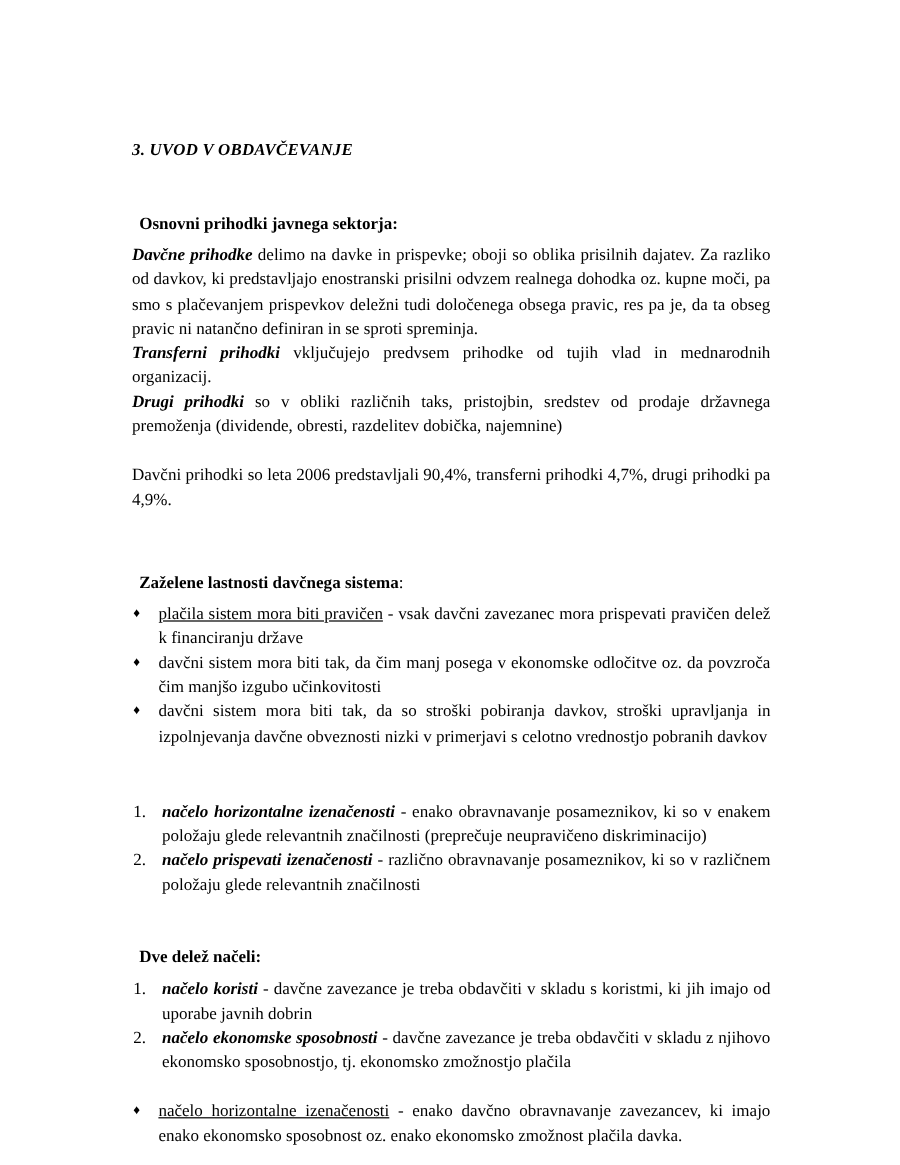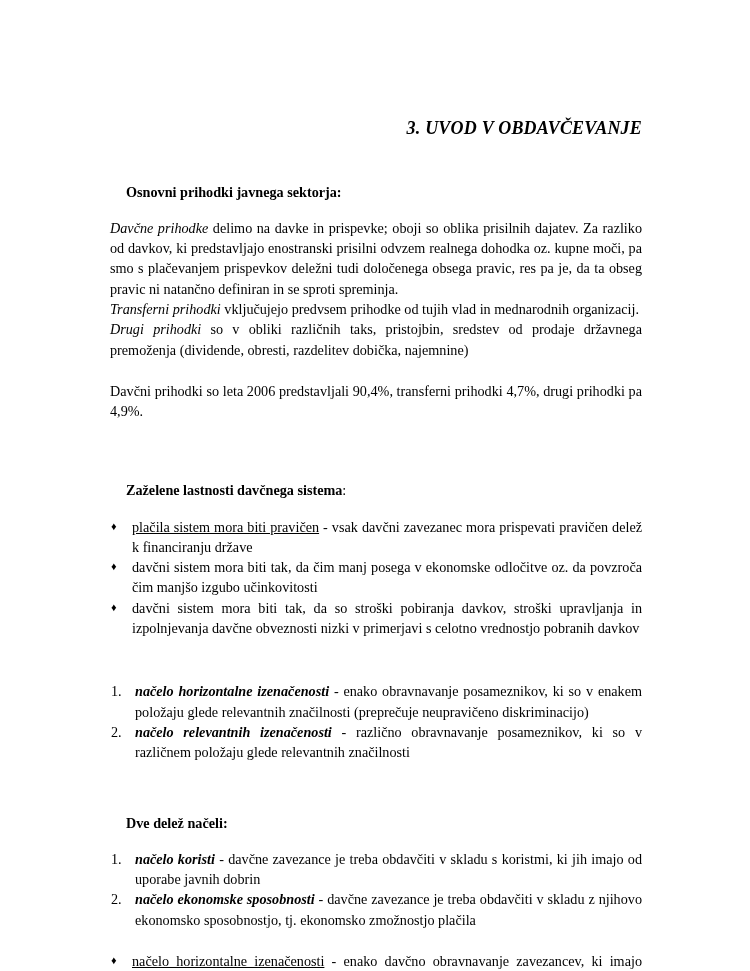--- a/index.html
+++ b/index.html
@@ -16,45 +16,44 @@
   }
   .page {
     position: relative;
     width: 750px;
     height: 971px;
     background: #ffffff;
     box-sizing: border-box;
     padding: 118px 108px 0 110px;
   }
   .doc-title {
-    font-size: 18px;
+    font-size: 14px;
     font-weight: bold;
     font-style: italic;
     letter-spacing: 0.2px;
     margin: 0 0 42px 0;
     line-height: 1.2;
-    text-align: right;
   }
   .section-heading {
     font-size: 14.2px;
     font-weight: bold;
     line-height: 1.42;
-    margin: 16px;
+    margin: 6px;
   }
   .section-heading .plain {
     font-weight: normal;
   }
   p.para {
     font-size: 14.2px;
     line-height: 1.43;
     margin: 0;
     text-align: justify;
   }
   .lead {
-    font-weight: normal;
+    font-weight: bold;
     font-style: italic;
   }
   .gap-md { height: 21px; }
   .gap-lg { height: 34px; }
   .gap-xl { height: 43px; }
 
   ul.bullets {
     list-style: none;
     margin: 0;
     padding: 0;
@@ -129,21 +128,21 @@
     <li><span class="bullet-glyph">♦</span><span class="uline">plačila sistem mora biti pravičen</span><span> - vsak davčni zavezanec mora prispevati pravičen delež k financiranju države</span></li>
     <li><span class="bullet-glyph">♦</span><span>davčni sistem mora biti tak, da čim manj posega v ekonomske odločitve oz. da povzroča čim manjšo izgubo učinkovitosti</span></li>
     <li><span class="bullet-glyph">♦</span><span>davčni sistem mora biti tak, da so stroški pobiranja davkov, stroški upravljanja in izpolnjevanja davčne obveznosti nizki v primerjavi s celotno vrednostjo pobranih davkov</span></li>
   </ul>
 
   <div class="gap-xl"></div>
 
 
   <ol class="numbered">
     <li><span class="num-marker">1.</span><span class="it-bold">načelo horizontalne izenačenosti</span><span> - enako obravnavanje posameznikov, ki so v enakem položaju glede relevantnih značilnosti (preprečuje neupravičeno diskriminacijo)</span></li>
-    <li><span class="num-marker">2.</span><span class="it-bold">načelo relevantnih izenačenosti</span><span> - različno obravnavanje posameznikov, ki so v različnem položaju glede relevantnih značilnosti</span></li>
+    <li><span class="num-marker">2.</span><span class="it-bold">načelo prispevati izenačenosti</span><span> - različno obravnavanje posameznikov, ki so v različnem položaju glede relevantnih značilnosti</span></li>
   </ol>
 
   <div class="gap-lg"></div>
 
   <div class="section-heading">Dve delež načeli:</div>
 
   <ol class="numbered">
     <li><span class="num-marker">1.</span><span class="it-bold">načelo koristi</span><span> - davčne zavezance je treba obdavčiti v skladu s koristmi, ki jih imajo od uporabe javnih dobrin</span></li>
     <li><span class="num-marker">2.</span><span class="it-bold">načelo ekonomske sposobnosti</span><span> - davčne zavezance je treba obdavčiti v skladu z njihovo ekonomsko sposobnostjo, tj. ekonomsko zmožnostjo plačila</span></li>
   </ol>

